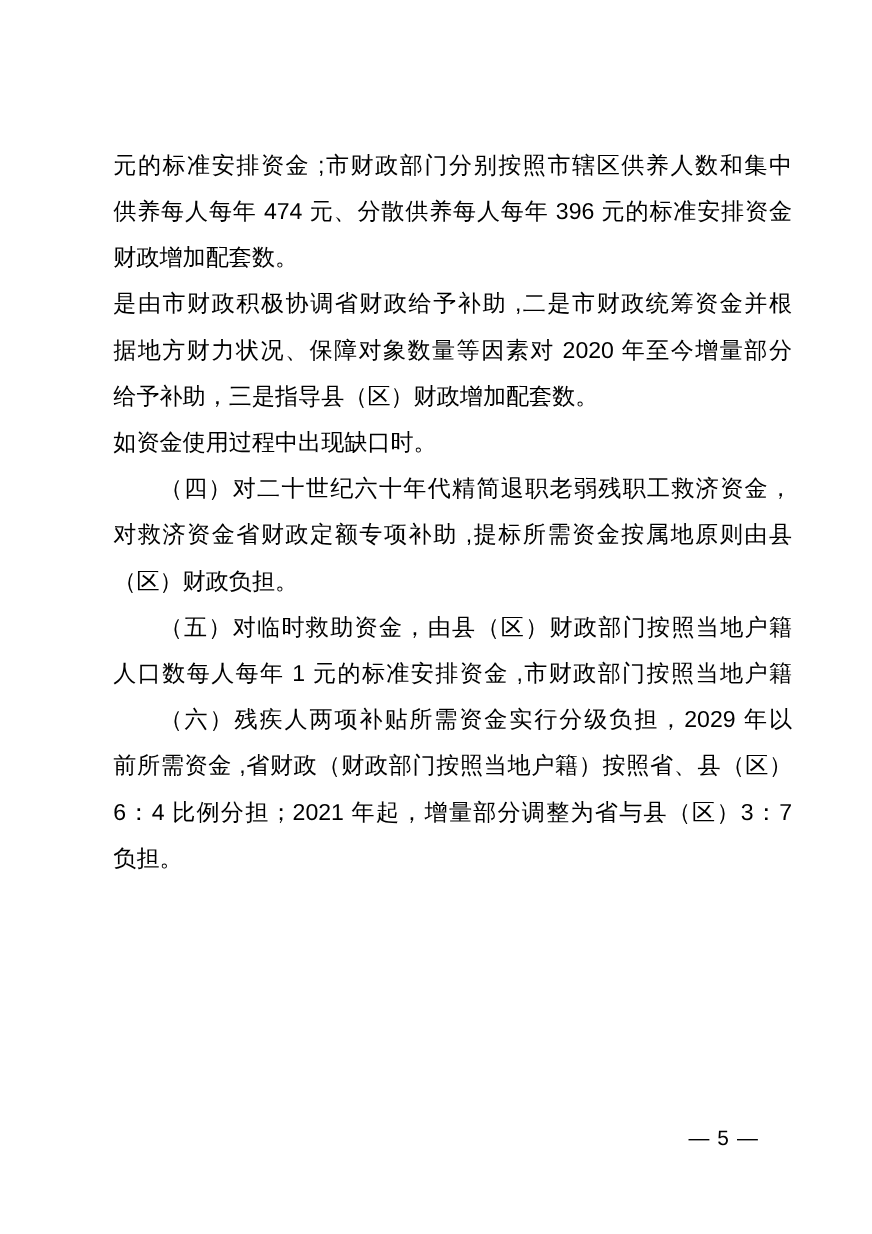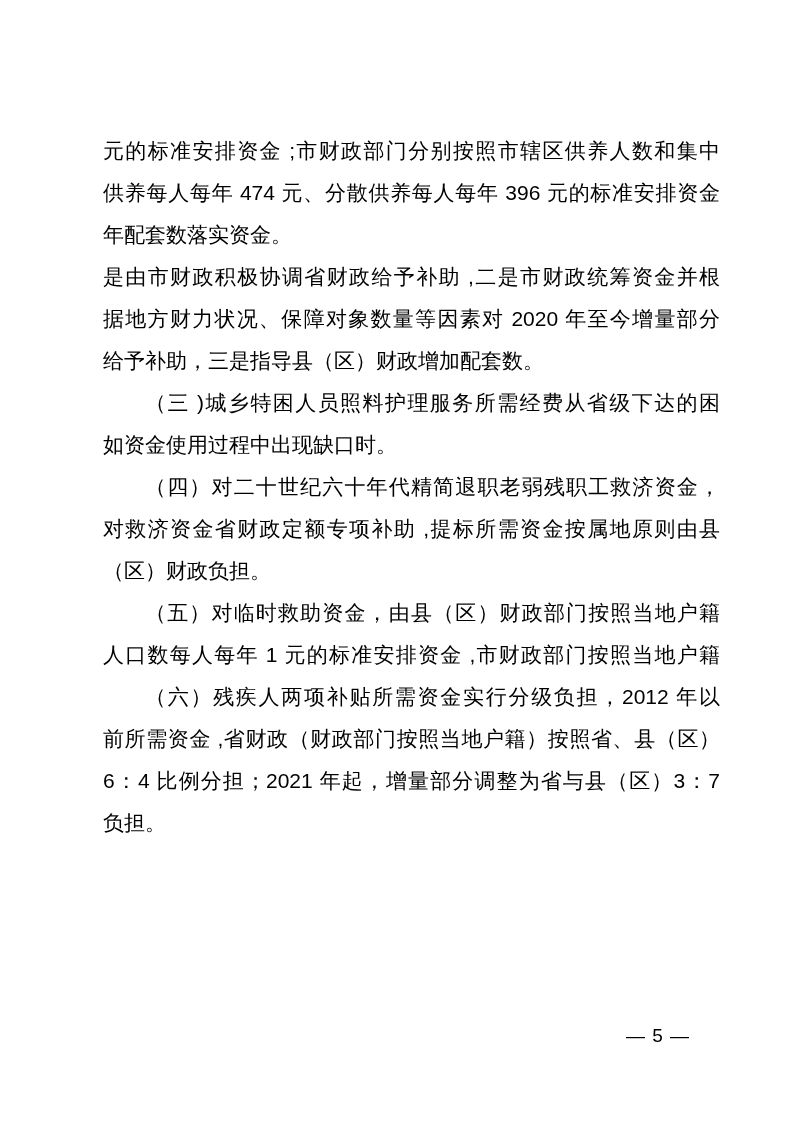--- a/index.html
+++ b/index.html
@@ -63,41 +63,40 @@
   }
 </style>
 </head>
 <body>
 
 <div class="page">
   <div class="doc-body">
       <div class="para">
         <div class="line">元的标准安排资金 ;市财政部门分别按照市辖区供养人数和集中</div>
         <div class="line">供养每人每年 474 元、分散供养每人每年 396 元的标准安排资金</div>
-        <div class="line para-end">年配套数落实资金。</div>
+        <div class="line para-end">财政增加配套数。</div>
       </div>
       <div class="para">
         <div class="line">是由市财政积极协调省财政给予补助 ,二是市财政统筹资金并根</div>
         <div class="line">据地方财力状况、保障对象数量等因素对 2020 年至今增量部分</div>
         <div class="line para-end">给予补助，三是指导县（区）财政增加配套数。</div>
       </div>
       <div class="para">
-        <div class="line indent">（三 )城乡特困人员照料护理服务所需经费从省级下达的困</div>
         <div class="line para-end">如资金使用过程中出现缺口时。</div>
       </div>
       <div class="para">
         <div class="line indent">（四）对二十世纪六十年代精简退职老弱残职工救济资金，</div>
         <div class="line">对救济资金省财政定额专项补助 ,提标所需资金按属地原则由县</div>
         <div class="line para-end">（区）财政负担。</div>
       </div>
       <div class="para">
         <div class="line indent">（五）对临时救助资金，由县（区）财政部门按照当地户籍</div>
         <div class="line">人口数每人每年 1 元的标准安排资金 ,市财政部门按照当地户籍</div>
       </div>
       <div class="para">
-        <div class="line indent">（六）残疾人两项补贴所需资金实行分级负担，2012 年以</div>
+        <div class="line indent">（六）残疾人两项补贴所需资金实行分级负担，2029 年以</div>
         <div class="line">前所需资金 ,省财政（财政部门按照当地户籍）按照省、县（区）</div>
         <div class="line">6：4 比例分担；2021 年起，增量部分调整为省与县（区）3：7</div>
         <div class="line para-end">负担。</div>
       </div>
     </div>
   <div class="footer">— 5 —</div>
 </div>
 
 </body></html>

